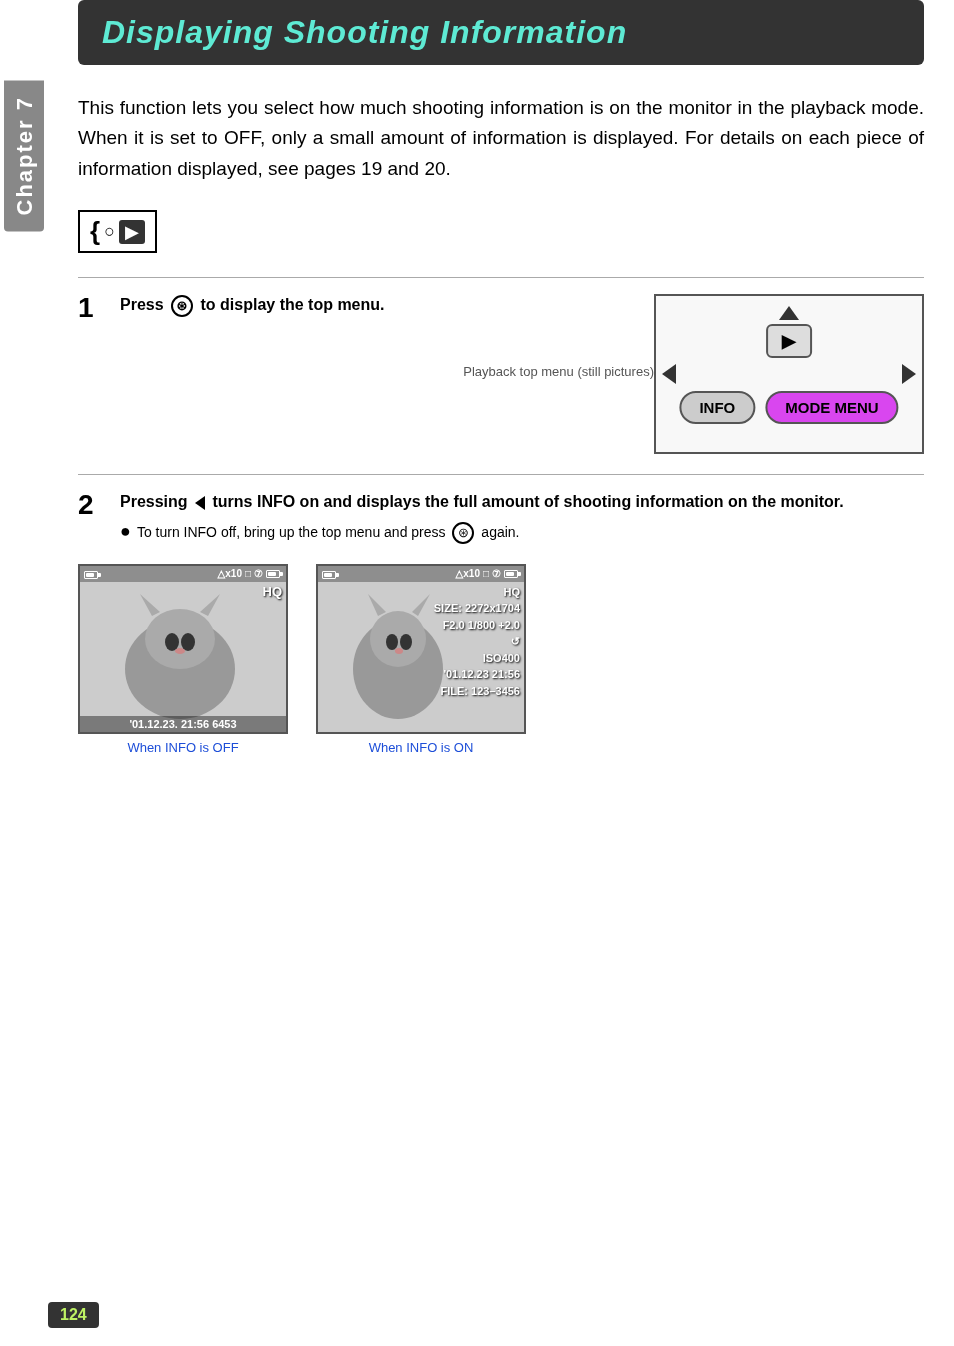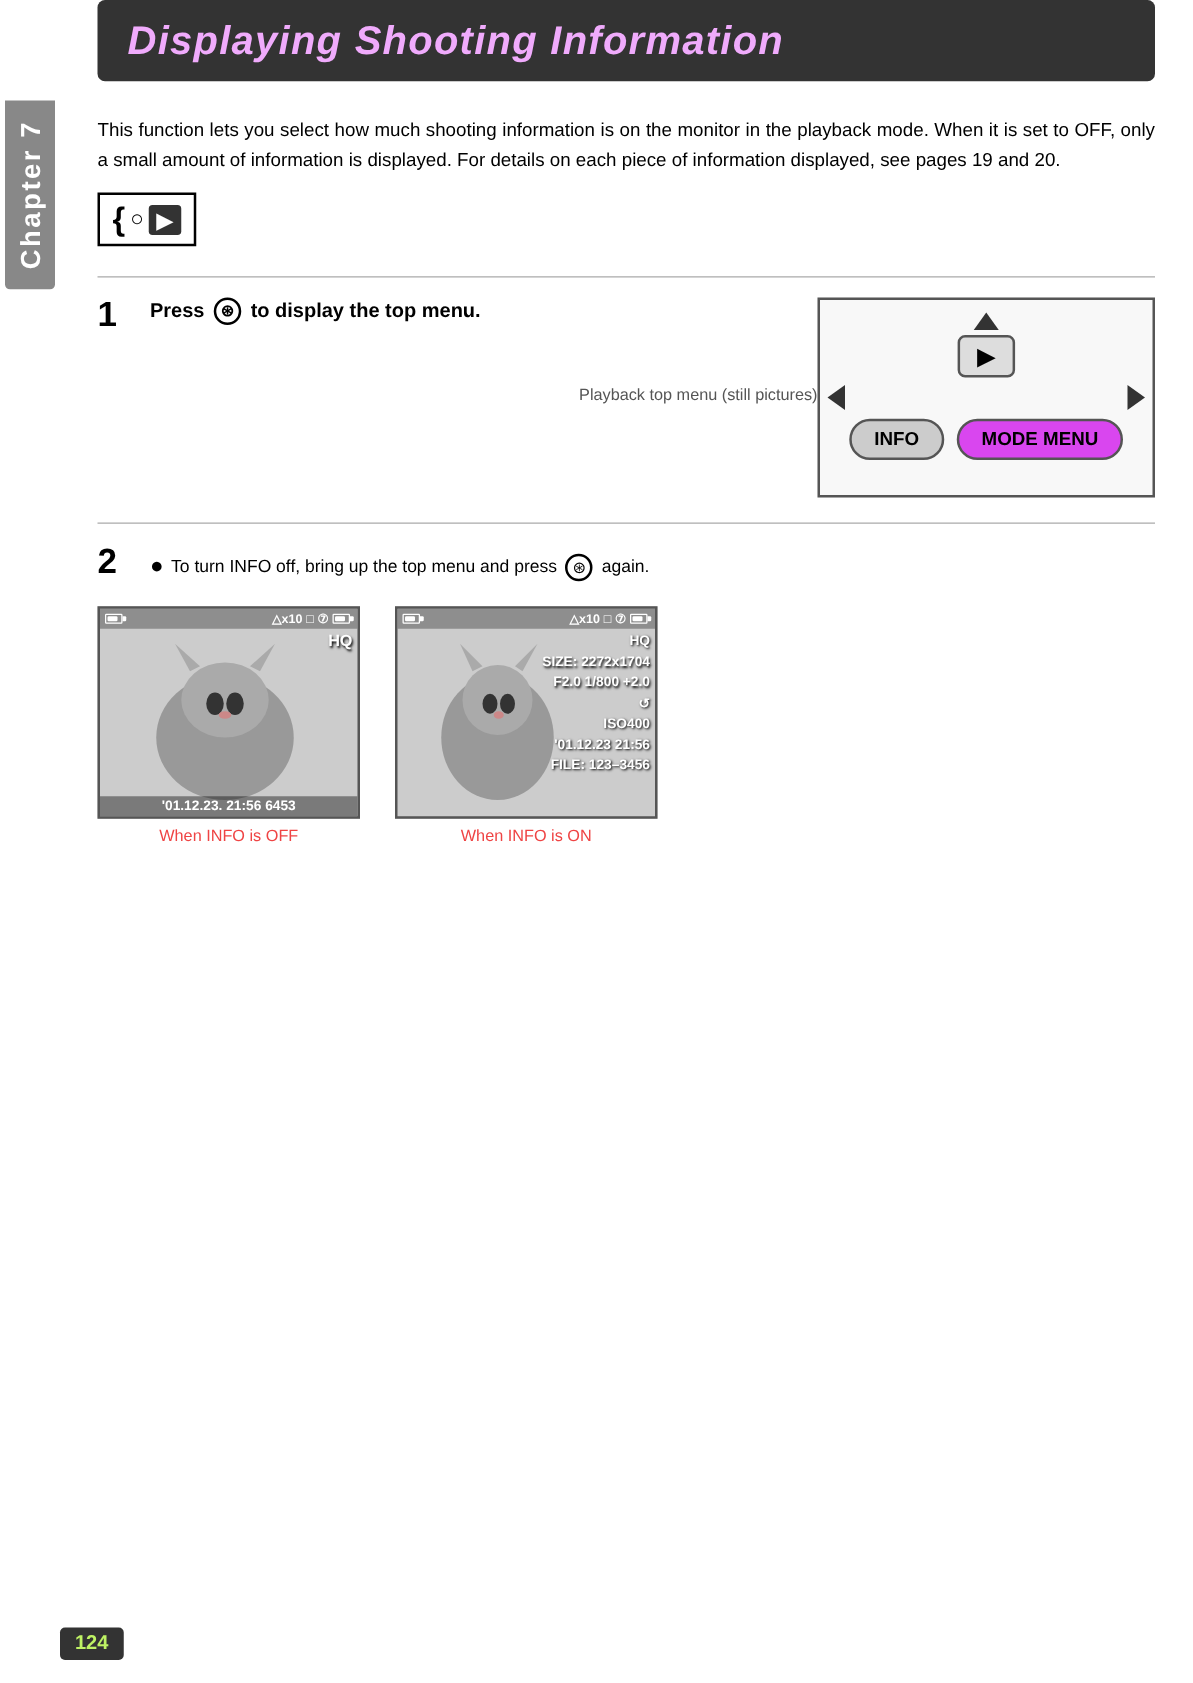--- a/index.html
+++ b/index.html
@@ -41,35 +41,35 @@
 
     
     .main-content {
       margin-left: 48px;
       padding: 0 30px 30px 30px;
     }
 
     
     .title-banner {
       background: #333;
-      color: #f0abfc;
+      color: #5eead4;
       font-size: 32px;
       font-weight: bold;
       padding: 14px 24px;
       margin-bottom: 28px;
       border-radius: 6px;
       font-style: italic;
       letter-spacing: 1px;
     }
 
     
     .intro-text {
-      font-size: 15px;
+      font-size: 19px;
       line-height: 1.6;
-      margin-bottom: 13px;
+      margin-bottom: 26px;
       text-align: justify;
     }
 
     
     .mode-icons {
       display: flex;
       align-items: center;
       margin-bottom: 24px;
       font-size: 22px;
     }
@@ -217,21 +217,21 @@
       gap: 28px;
       margin-top: 20px;
     }
     .preview-box {
       display: flex;
       flex-direction: column;
       align-items: center;
     }
     .preview-label {
       font-size: 13px;
-      color: #ef4444;
+      color: #1d4ed8;
       margin-top: 6px;
     }
     .camera-screen {
       border: 2px solid #555;
       width: 210px;
       height: 170px;
       background: #ccc;
       position: relative;
       overflow: hidden;
     }
@@ -387,20 +387,25 @@
         </div>
       </div>
     </div>
   </div>
 
   <hr class="divider">
 
   <div class="step-row">
     <div class="step-number">2</div>
     <div class="step-content">
+      <div class="step-title">
+        <span>Pressing</span>
+        <span class="tri-left-inline"></span>
+        <span>turns INFO on and displays the full amount of shooting information on the monitor.</span>
+      </div>
       <div class="step-note">
         <span class="bullet">●</span>
         <span>
           <span>To turn INFO off, bring up the top menu and press</span>
           <span class="menu-icon-circle">⊛</span>
           <span>again.</span>
         </span>
       </div>
     </div>
   </div>

